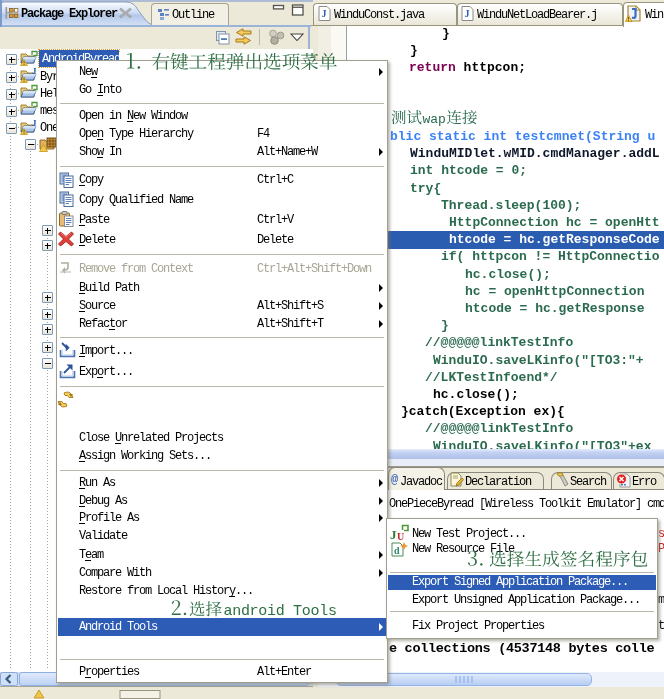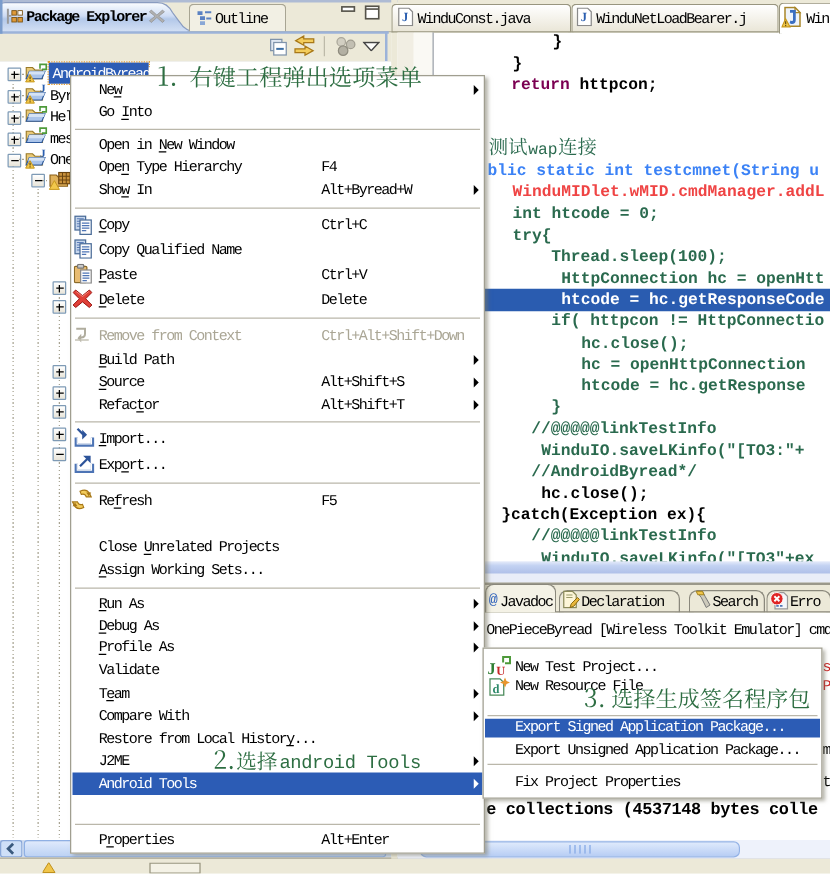--- a/index.html
+++ b/index.html
@@ -195,34 +195,34 @@
 </svg>
 <div class="abs t12" style="left:645px;top:8px">Win</div>
 <div class="abs" style="left:318px;top:26px;width:13px;height:436px;background:#f1eee3"></div>
 <div class="abs" style="left:331px;top:26px;width:15px;height:436px;background:#faf9f4"></div>
 <div class="abs" style="left:346px;top:26px;width:1px;height:436px;background:#9aa0a8"></div>
 <div class="abs" style="left:347px;top:231px;width:317px;height:18px;background:#2a5cb0"></div>
 <div class="abs code" style="left:442px;top:24.8px;height:17.2px;line-height:17.2px;color:#000">}</div>
 <div class="abs code" style="left:410px;top:42.0px;height:17.2px;line-height:17.2px;color:#000">}</div>
 <div class="abs code" style="left:409px;top:59.2px;height:17.2px;line-height:17.2px;color:#000"><b style="color:#7B0052">return</b> httpcon;</div>
 <div class="abs code" style="left:390px;top:128.0px;height:17.2px;line-height:17.2px;color:#3b82f6">blic static int testcmnet(String u</div>
-<div class="abs code" style="left:410px;top:145.2px;height:17.2px;line-height:17.2px;color:#ef4444">WinduMIDlet.wMID.cmdManager.addL</div>
+<div class="abs code" style="left:410px;top:145.2px;height:17.2px;line-height:17.2px;color:#0f172a">WinduMIDlet.wMID.cmdManager.addL</div>
 <div class="abs code" style="left:410px;top:162.4px;height:17.2px;line-height:17.2px;color:#2a6a4e">int htcode = 0;</div>
 <div class="abs code" style="left:410px;top:179.6px;height:17.2px;line-height:17.2px;color:#2a6a4e">try{</div>
 <div class="abs code" style="left:441px;top:196.8px;height:17.2px;line-height:17.2px;color:#2a6a4e">Thread.sleep(100);</div>
 <div class="abs code" style="left:449px;top:214.0px;height:17.2px;line-height:17.2px;color:#2a6a4e">HttpConnection hc = openHtt</div>
 <div class="abs code" style="left:449px;top:231.2px;height:17.2px;line-height:17.2px;color:#fff">htcode = hc.getResponseCode</div>
 <div class="abs code" style="left:441px;top:248.4px;height:17.2px;line-height:17.2px;color:#2a6a4e">if( httpcon != HttpConnectio</div>
 <div class="abs code" style="left:465px;top:265.6px;height:17.2px;line-height:17.2px;color:#2a6a4e">hc.close();</div>
 <div class="abs code" style="left:465px;top:282.8px;height:17.2px;line-height:17.2px;color:#2a6a4e">hc = openHttpConnection</div>
 <div class="abs code" style="left:465px;top:300.0px;height:17.2px;line-height:17.2px;color:#2a6a4e">htcode = hc.getResponse</div>
 <div class="abs code" style="left:441px;top:317.2px;height:17.2px;line-height:17.2px;color:#2a6a4e">}</div>
 <div class="abs code" style="left:425px;top:334.4px;height:17.2px;line-height:17.2px;color:#2a6a4e">//@@@@@linkTestInfo</div>
 <div class="abs code" style="left:433px;top:351.6px;height:17.2px;line-height:17.2px;color:#2a6a4e">WinduIO.saveLKinfo("[TO3:"+</div>
-<div class="abs code" style="left:425px;top:368.8px;height:17.2px;line-height:17.2px;color:#2a6a4e">//AndroidByread*/</div>
+<div class="abs code" style="left:425px;top:368.8px;height:17.2px;line-height:17.2px;color:#2a6a4e">//LKTestInfoend*/</div>
 <div class="abs code" style="left:433px;top:386.0px;height:17.2px;line-height:17.2px;color:#000">hc.close();</div>
 <div class="abs code" style="left:401px;top:403.2px;height:17.2px;line-height:17.2px;color:#000">}catch(Exception ex){</div>
 <div class="abs code" style="left:425px;top:420.4px;height:17.2px;line-height:17.2px;color:#2a6a4e">//@@@@@linkTestInfo</div>
 <div class="abs code" style="left:433px;top:437.6px;height:17.2px;line-height:17.2px;color:#2a6a4e">WinduIO.saveLKinfo("[TO3"+ex</div>
 <div class="abs" style="left:347px;top:449px;width:317px;height:10px;background:linear-gradient(180deg,#e6ecfa 0%,#c3d2f2 35%,#aebfe8 100%)"></div>
 <div class="abs" style="left:347px;top:459px;width:317px;height:7px;background:#e9edf8"></div>
 <div class="abs" style="left:318px;top:466px;width:346px;height:2px;background:#9a988a"></div>
 <div class="abs" style="left:318px;top:468px;width:346px;height:22px;background:#ece9d8;border-bottom:1px solid #8a887b;box-sizing:border-box"></div>
 <div class="abs" style="left:388px;top:467px;width:57px;height:23px;border:1px solid #8a887c;border-bottom:none;border-radius:7px 7px 0 0;box-sizing:border-box;background:#f4f2e6"></div>
 <div class="abs" style="left:447px;top:472px;width:97px;height:18px;border:1px solid #8a887c;border-bottom:none;border-radius:7px 7px 0 0;box-sizing:border-box"></div>
@@ -259,47 +259,45 @@
 <div class="abs" style="left:336px;top:673px;width:256px;height:13px;background:linear-gradient(180deg,#dfeafc,#b7cdf4);border:1px solid #93b2e6;border-radius:5px;box-sizing:border-box"></div>
 <svg class="abs" style="left:455px;top:676px" width="20" height="7" viewBox="0 0 20 7">
 <path d="M1,0 L1,7 M5,0 L5,7 M9,0 L9,7 M13,0 L13,7 M17,0 L17,7" stroke="#8fb0e8" stroke-width="1.2"></path>
 </svg>
 <div class="abs t12" style="left:56px;top:60px;width:332px;height:623px;background:#fff;border:1px solid #a09e90;box-sizing:border-box;box-shadow:2px 2px 3px rgba(120,118,100,.55);z-index:10">
 <div class="mi" style="top:2px"><span class="lb">Ne<u>w</u></span><span class="ar"></span></div>
 <div class="mi" style="top:20px"><span class="lb">Go <u>I</u>nto</span></div>
 <div class="msep" style="top:42px"></div>
 <div class="mi" style="top:46px"><span class="lb">Open in <u>N</u>ew Window</span></div>
 <div class="mi" style="top:64px"><span class="lb">Ope<u>n</u> Type Hierarchy</span><span class="sc">F4</span></div>
-<div class="mi" style="top:82px"><span class="lb">Sho<u>w</u> In</span><span class="sc">Alt+Byread+W</span><span class="ar"></span></div>
+<div class="mi" style="top:82px"><span class="lb">Sho<u>w</u> In</span><span class="sc">Alt+Name+W</span><span class="ar"></span></div>
 <div class="msep" style="top:105px"></div>
 <div class="mi" style="top:110px"><span class="lb"><u>C</u>opy</span><span class="sc">Ctrl+C</span></div>
 <div class="mi" style="top:130px"><span class="lb">Copy Qualified Name</span></div>
 <div class="mi" style="top:150px"><span class="lb"><u>P</u>aste</span><span class="sc">Ctrl+V</span></div>
 <div class="mi" style="top:170px"><span class="lb"><u>D</u>elete</span><span class="sc">Delete</span></div>
 <div class="msep" style="top:193px"></div>
 <div class="mi dis" style="top:199px"><span class="lb">Remove from Context</span><span class="sc">Ctrl+Alt+Shift+Down</span></div>
 <div class="mi" style="top:218px"><span class="lb"><u>B</u>uild Path</span><span class="ar"></span></div>
 <div class="mi" style="top:236px"><span class="lb"><u>S</u>ource</span><span class="sc">Alt+Shift+S</span><span class="ar"></span></div>
 <div class="mi" style="top:254px"><span class="lb">Refac<u>t</u>or</span><span class="sc">Alt+Shift+T</span><span class="ar"></span></div>
 <div class="msep" style="top:276px"></div>
 <div class="mi" style="top:281px"><span class="lb"><u>I</u>mport...</span></div>
 <div class="mi" style="top:302px"><span class="lb">Exp<u>o</u>rt...</span></div>
 <div class="msep" style="top:325px"></div>
-<div class="mi" style="top:331px"><span class="lb">Re<u>f</u>resh</span><span class="sc">F5</span></div>
 <div class="mi" style="top:368px"><span class="lb">Close <u>U</u>nrelated Projects</span></div>
 <div class="mi" style="top:386px"><span class="lb"><u>A</u>ssign Working Sets...</span></div>
 <div class="msep" style="top:409px"></div>
 <div class="mi" style="top:413px"><span class="lb"><u>R</u>un As</span><span class="ar"></span></div>
 <div class="mi" style="top:431px"><span class="lb"><u>D</u>ebug As</span><span class="ar"></span></div>
 <div class="mi" style="top:466px"><span class="lb">Validate</span></div>
 <div class="mi" style="top:448px"><span class="lb"><u>P</u>rofile As</span><span class="ar"></span></div>
 <div class="mi" style="top:485px"><span class="lb">T<u>e</u>am</span><span class="ar"></span></div>
 <div class="mi" style="top:503px"><span class="lb">Compare With</span><span class="ar"></span></div>
 <div class="mi" style="top:521px"><span class="lb">Restore from Local Histor<u>y</u>...</span></div>
-<div class="mi" style="top:539px"><span class="lb">J2ME</span><span class="ar"></span></div>
 <div class="mi hl" style="top:557px"><span class="lb">Android Tools</span><span class="ar"></span></div>
 <div class="msep" style="top:598px"></div>
 <div class="mi" style="top:602px"><span class="lb">P<u>r</u>operties</span><span class="sc">Alt+Enter</span></div>
 </div>
 <svg class="abs" style="z-index:11;left:59px;top:172px" width="15" height="16" viewBox="0 0 15 16">
 <rect x="1" y="1" width="8.5" height="11" fill="#c6d6ec" stroke="#4a6c98"></rect>
 <path d="M2.5,3 L8,3 M2.5,5 L8,5 M2.5,7 L8,7 M2.5,9 L8,9" stroke="#5a7cb8" stroke-width="0.9"></path>
 <rect x="5" y="4" width="9" height="11.5" fill="#fdfdfd" stroke="#4a6c98"></rect>
 <path d="M6.5,6.5 L12.5,6.5 M6.5,8.5 L12.5,8.5 M6.5,10.5 L12.5,10.5 M6.5,12.5 L10,12.5" stroke="#4d74b5" stroke-width="0.9"></path>
 </svg>

